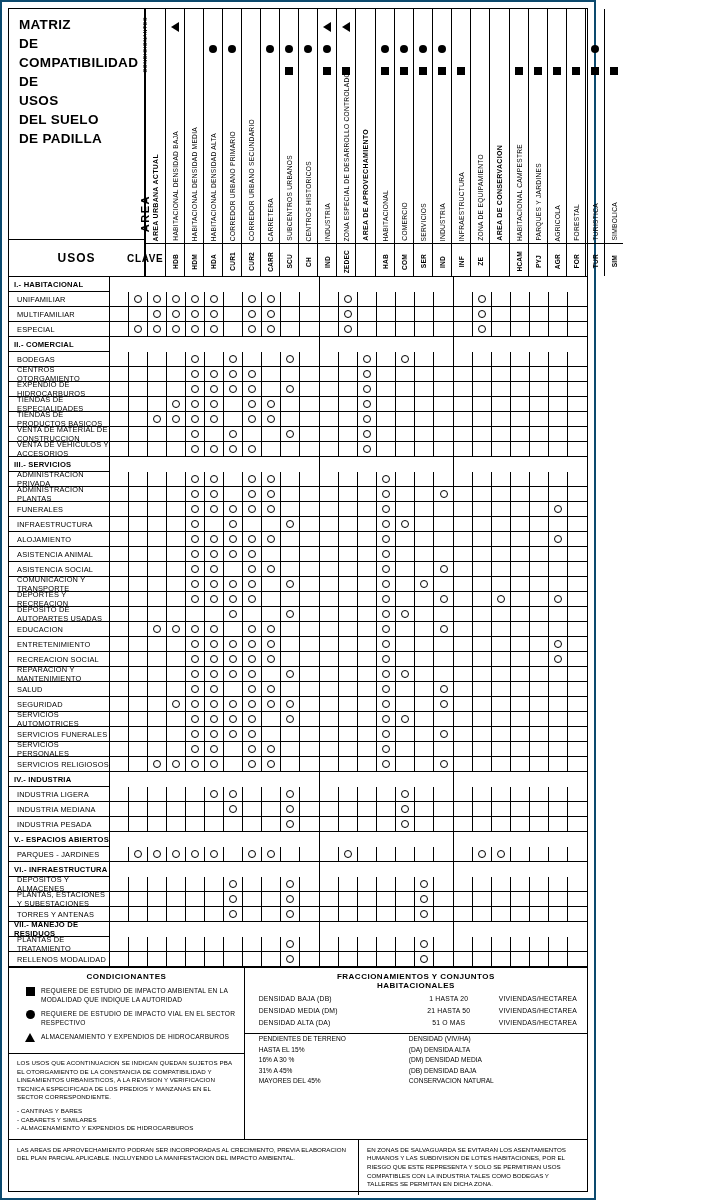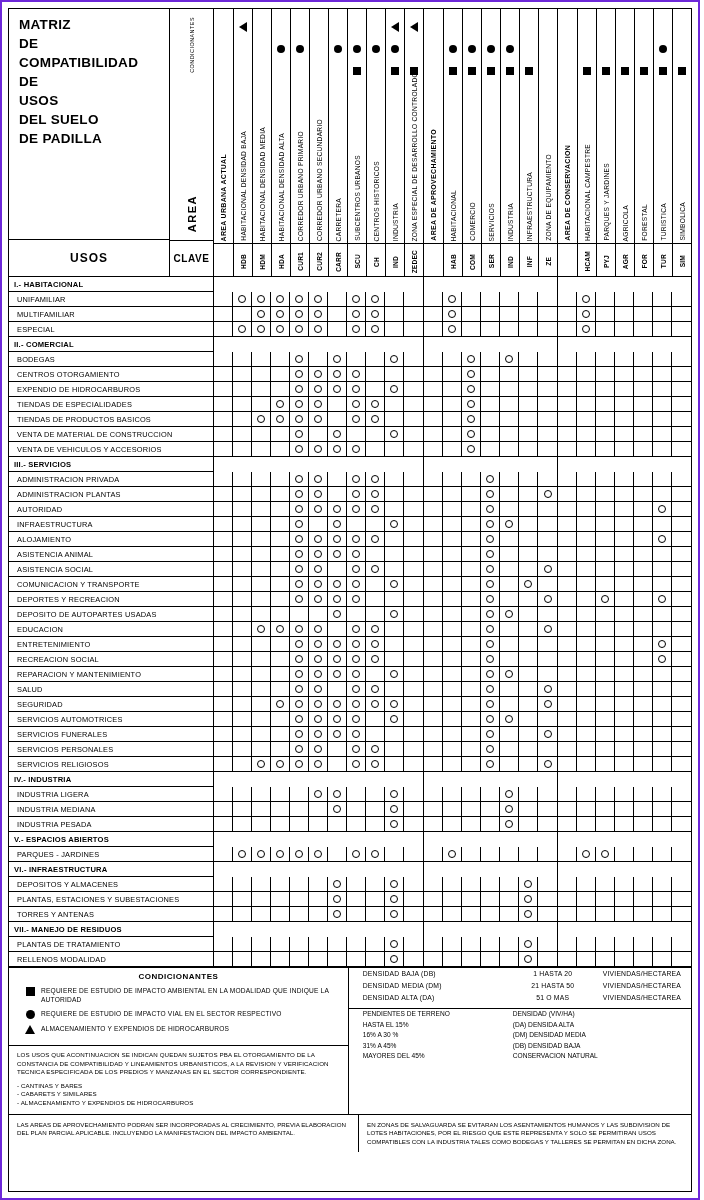--- a/index.html
+++ b/index.html
@@ -1,17 +1,17 @@
 <!DOCTYPE html>
 <html><head>
 <meta charset="utf-8">
 <style>
   html,body{margin:0;padding:0;background:#ffffff;}
   body{width:704px;height:1200px;font-family:"Liberation Sans",sans-serif;color:#000;}
-  .sheet{width:700px;height:1200px;box-sizing:border-box;border:2px solid #6d28d9;position:relative;background:#fff;}
+  .sheet{width:596px;height:1200px;box-sizing:border-box;border:2px solid #0c4a6e;position:relative;background:#fff;}
   .inner{position:absolute;left:6px;top:6px;right:6px;bottom:6px;border:1px solid #000;}
 
   
   .header{display:flex;height:268px;border-bottom:1px solid #000;box-sizing:border-box;}
   .titlebox{width:176px;border-right:1px solid #000;box-sizing:border-box;display:flex;flex-direction:column;}
   .title-lines{padding:6px 6px 0 10px;}
   .title-lines div{font-weight:bold;font-size:13.5px;line-height:19px;letter-spacing:.3px;}
   .legend{padding:8px 0 0 28px;}
   .legend-row{display:flex;align-items:center;margin-bottom:7px;}
   .legend-mark{width:15px;height:15px;border:1px solid #000;margin-right:10px;display:flex;align-items:center;justify-content:center;box-sizing:border-box;}
@@ -1076,21 +1076,21 @@
               <div class="cell"></div>
               <div class="cell"></div>
               <div class="cell"></div>
               <div class="cell"></div>
               <div class="cell"></div>
               <div class="cell"></div>
             </div>
           </div>
         </div>
         <div class="row">
-          <div class="rlabel">AUTORIDAD</div>
+          <div class="rlabel">FUNERALES</div>
           <div class="cells">
             <div class="cgroup">
               <div class="cell"></div>
               <div class="cell"></div>
               <div class="cell"></div>
               <div class="cell"></div>
               <div class="cell">
                 <div class="o"></div>
               </div>
               <div class="cell">
@@ -2527,20 +2527,24 @@
       </div>
       <div class="note">
         <p>LOS USOS QUE ACONTINUACION SE INDICAN QUEDAN SUJETOS PBA EL OTORGAMIENTO DE LA CONSTANCIA  DE COMPATIBILIDAD  Y LINEAMIENTOS URBANISTICOS, A LA REVISION  Y VERIFICACION TECNICA ESPECIFICADA DE LOS PREDIOS Y MANZANAS EN EL SECTOR CORRESPONDIENTE.</p>
         <p class="dash">- CANTINAS Y BARES</p>
         <p class="dash">- CABARETS Y SIMILARES</p>
         <p class="dash">- ALMACENAMIENTO Y EXPENDIOS DE HIDROCARBUROS</p>
       </div>
     </div>
 
     <div class="fright">
+      <div class="fhead">
+        <div>FRACCIONAMIENTOS Y CONJUNTOS</div>
+        <div>HABITACIONALES</div>
+      </div>
       <div class="frac-table">
         <div class="frac-row">
           <div class="c1">DENSIDAD BAJA (DB)</div>
           <div class="c2">1 HASTA 20</div>
           <div class="c3">VIVIENDAS/HECTAREA</div>
         </div>
         <div class="frac-row">
           <div class="c1">DENSIDAD MEDIA (DM)</div>
           <div class="c2">21 HASTA 50</div>
           <div class="c3">VIVIENDAS/HECTAREA</div>

